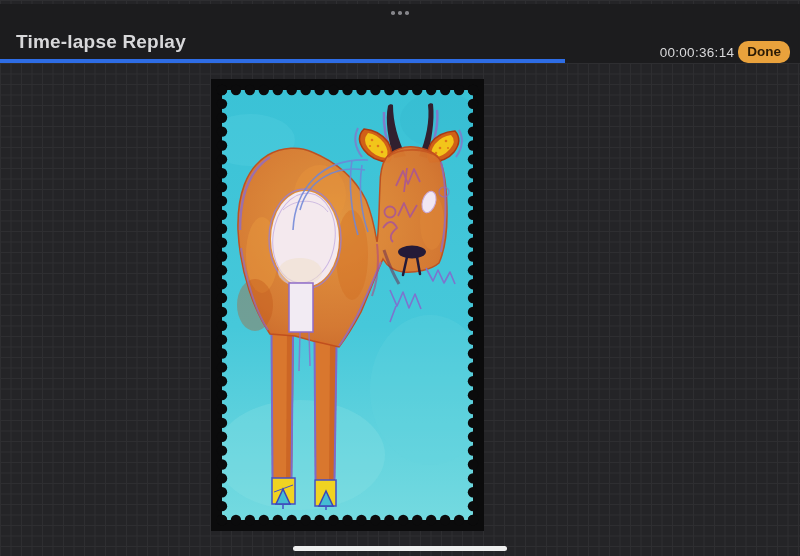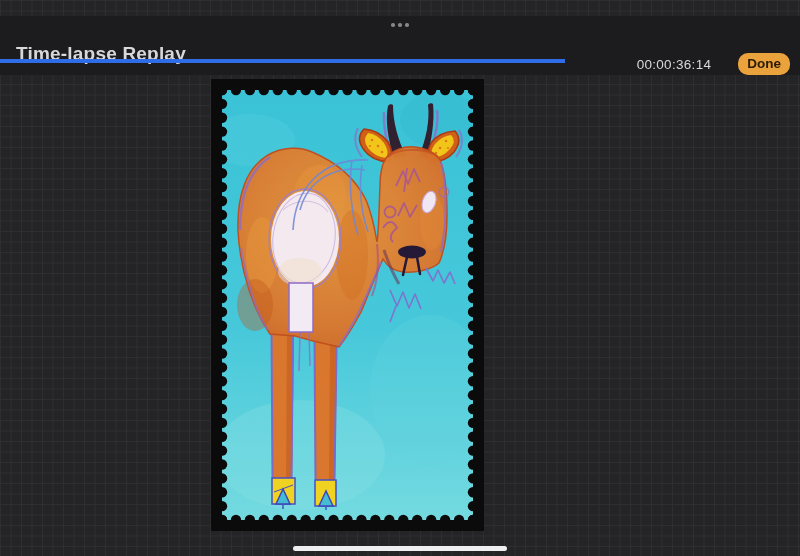--- a/index.html
+++ b/index.html
@@ -6,35 +6,35 @@
   body{
     width:800px;height:556px;overflow:hidden;position:relative;
     background-color:#242427;
     background-image:
       linear-gradient(#2e2e31 1px, transparent 1px),
       linear-gradient(90deg,#2e2e31 1px, transparent 1px);
     background-size:10.5px 10.5px;
     font-family:"Liberation Sans", sans-serif;
   }
   .header{
-    position:absolute;left:0;top:16px;width:800px;height:59px;
+    position:absolute;left:0;top:4px;width:800px;height:59px;
     background:#1c1c1e;z-index:5;
   }
   .dots{
     position:absolute;left:0;right:0;top:5px;height:8px;
     display:flex;justify-content:center;align-items:center;gap:3.5px;
   }
   .dots i{display:block;width:3.5px;height:3.5px;border-radius:50%;background:#85858a;}
   .title{
     position:absolute;left:16px;top:27px;
     font-size:19px;font-weight:700;color:#d8d8da;letter-spacing:.2px;
   }
   .right-group{
     position:absolute;right:10px;top:37px;height:22px;
-    display:flex;align-items:center;gap:27px;
+    display:flex;align-items:center;gap:4px;
   }
   .timestamp{font-size:13.5px;color:#d8d8da;letter-spacing:.3px;}
   .done-btn{
     background:#e9a23c;color:#2b1b05;border:none;border-radius:10px;
     font-family:"Liberation Sans",sans-serif;
     font-size:13.5px;font-weight:700;padding:3px 9px 4px;line-height:15px;cursor:pointer;
   }
   .progress{
     position:absolute;left:0;top:59px;width:800px;height:4px;z-index:6;
   }

